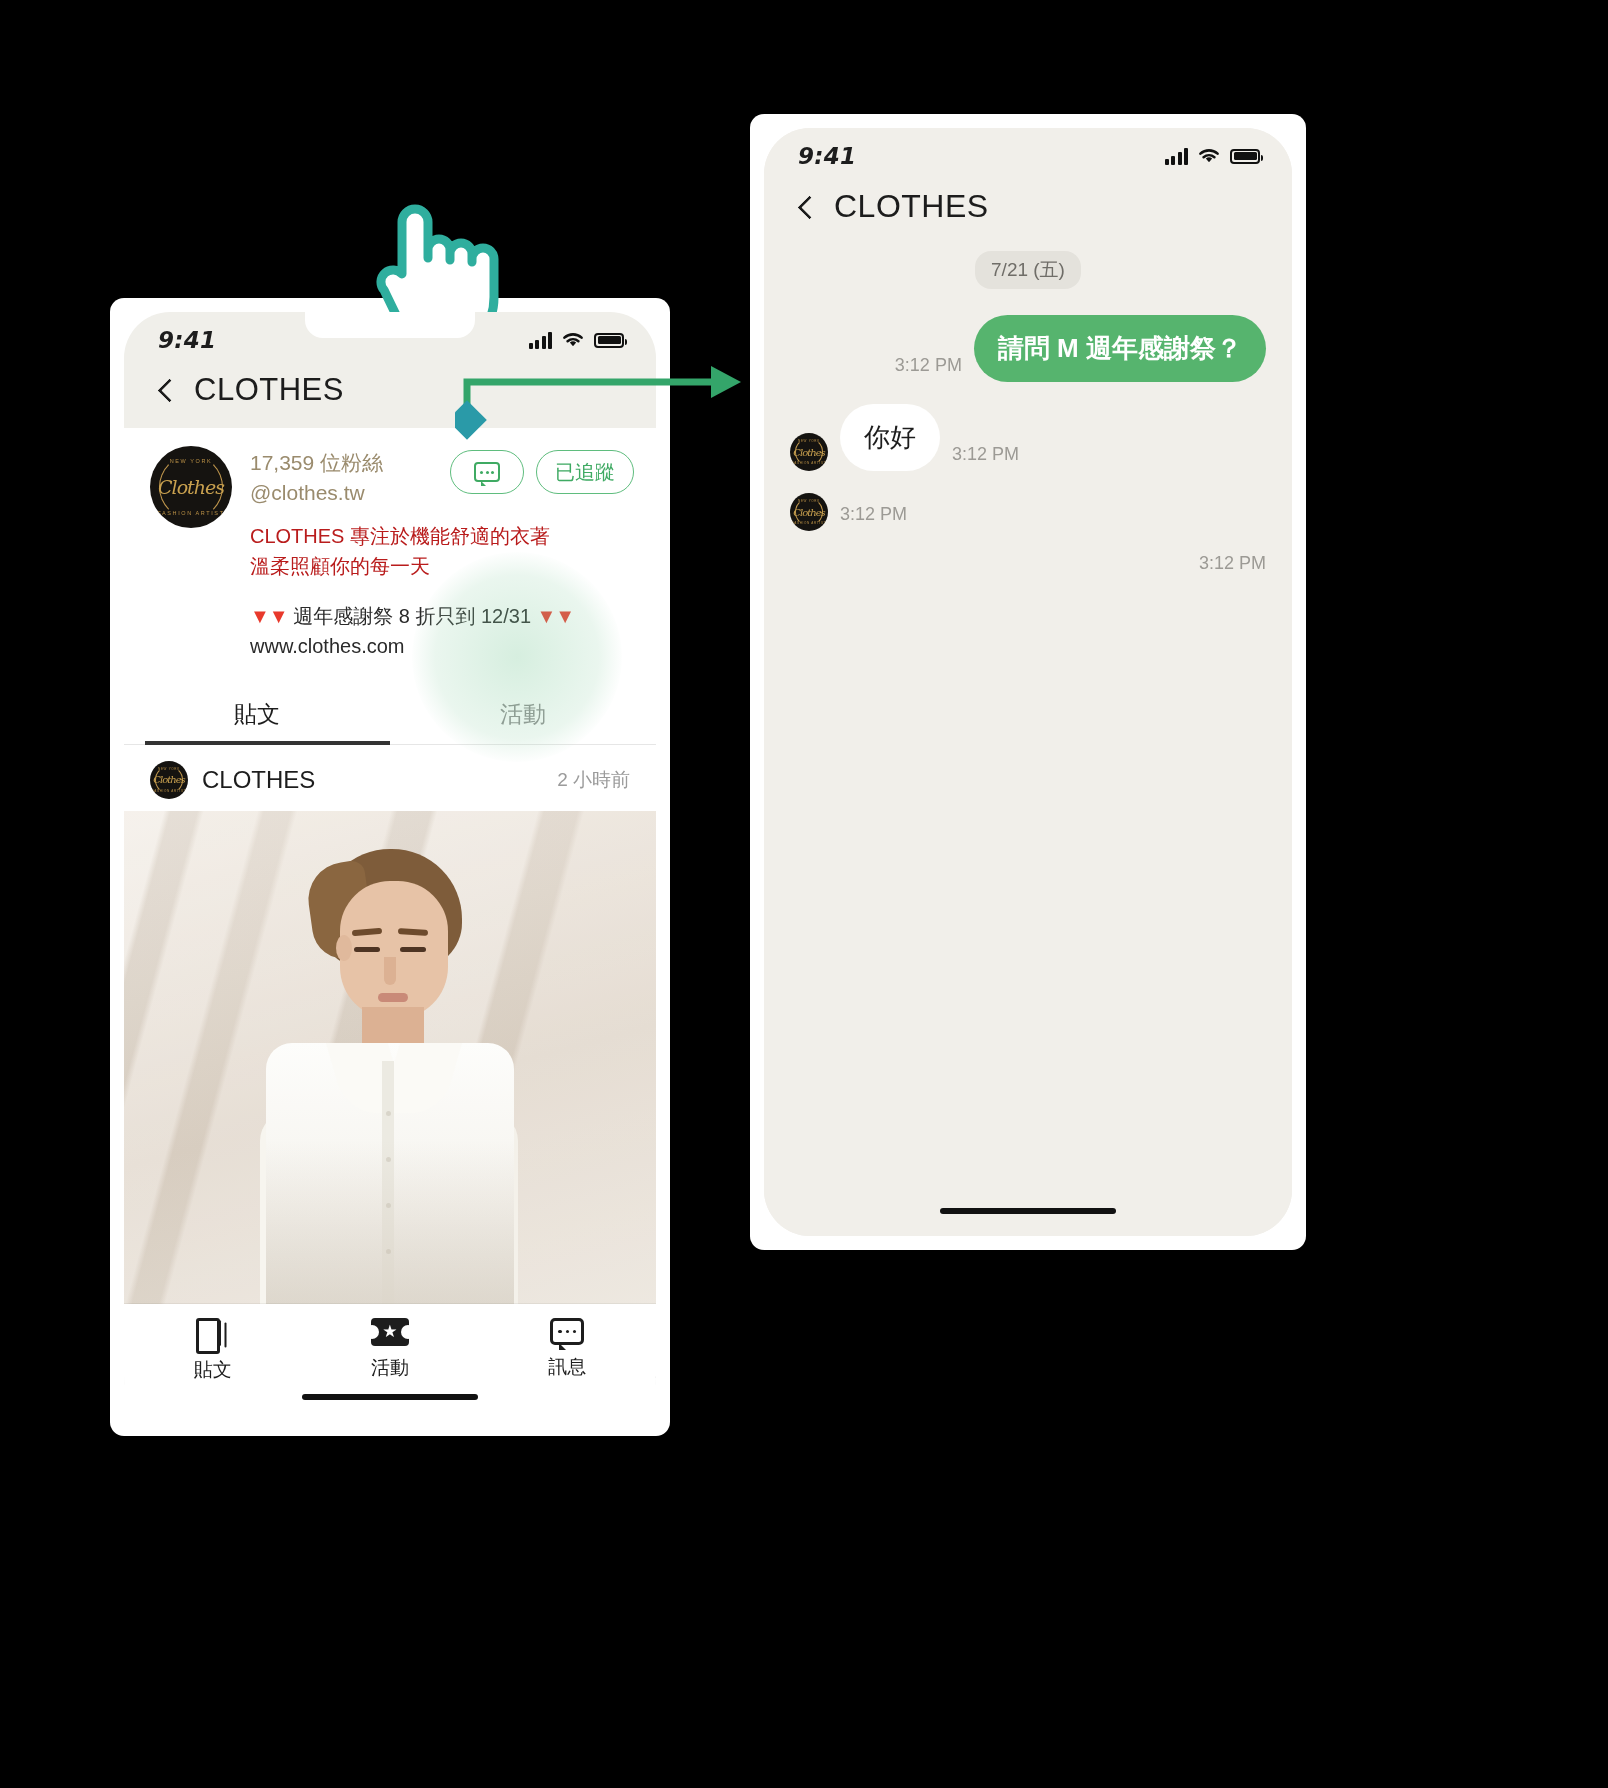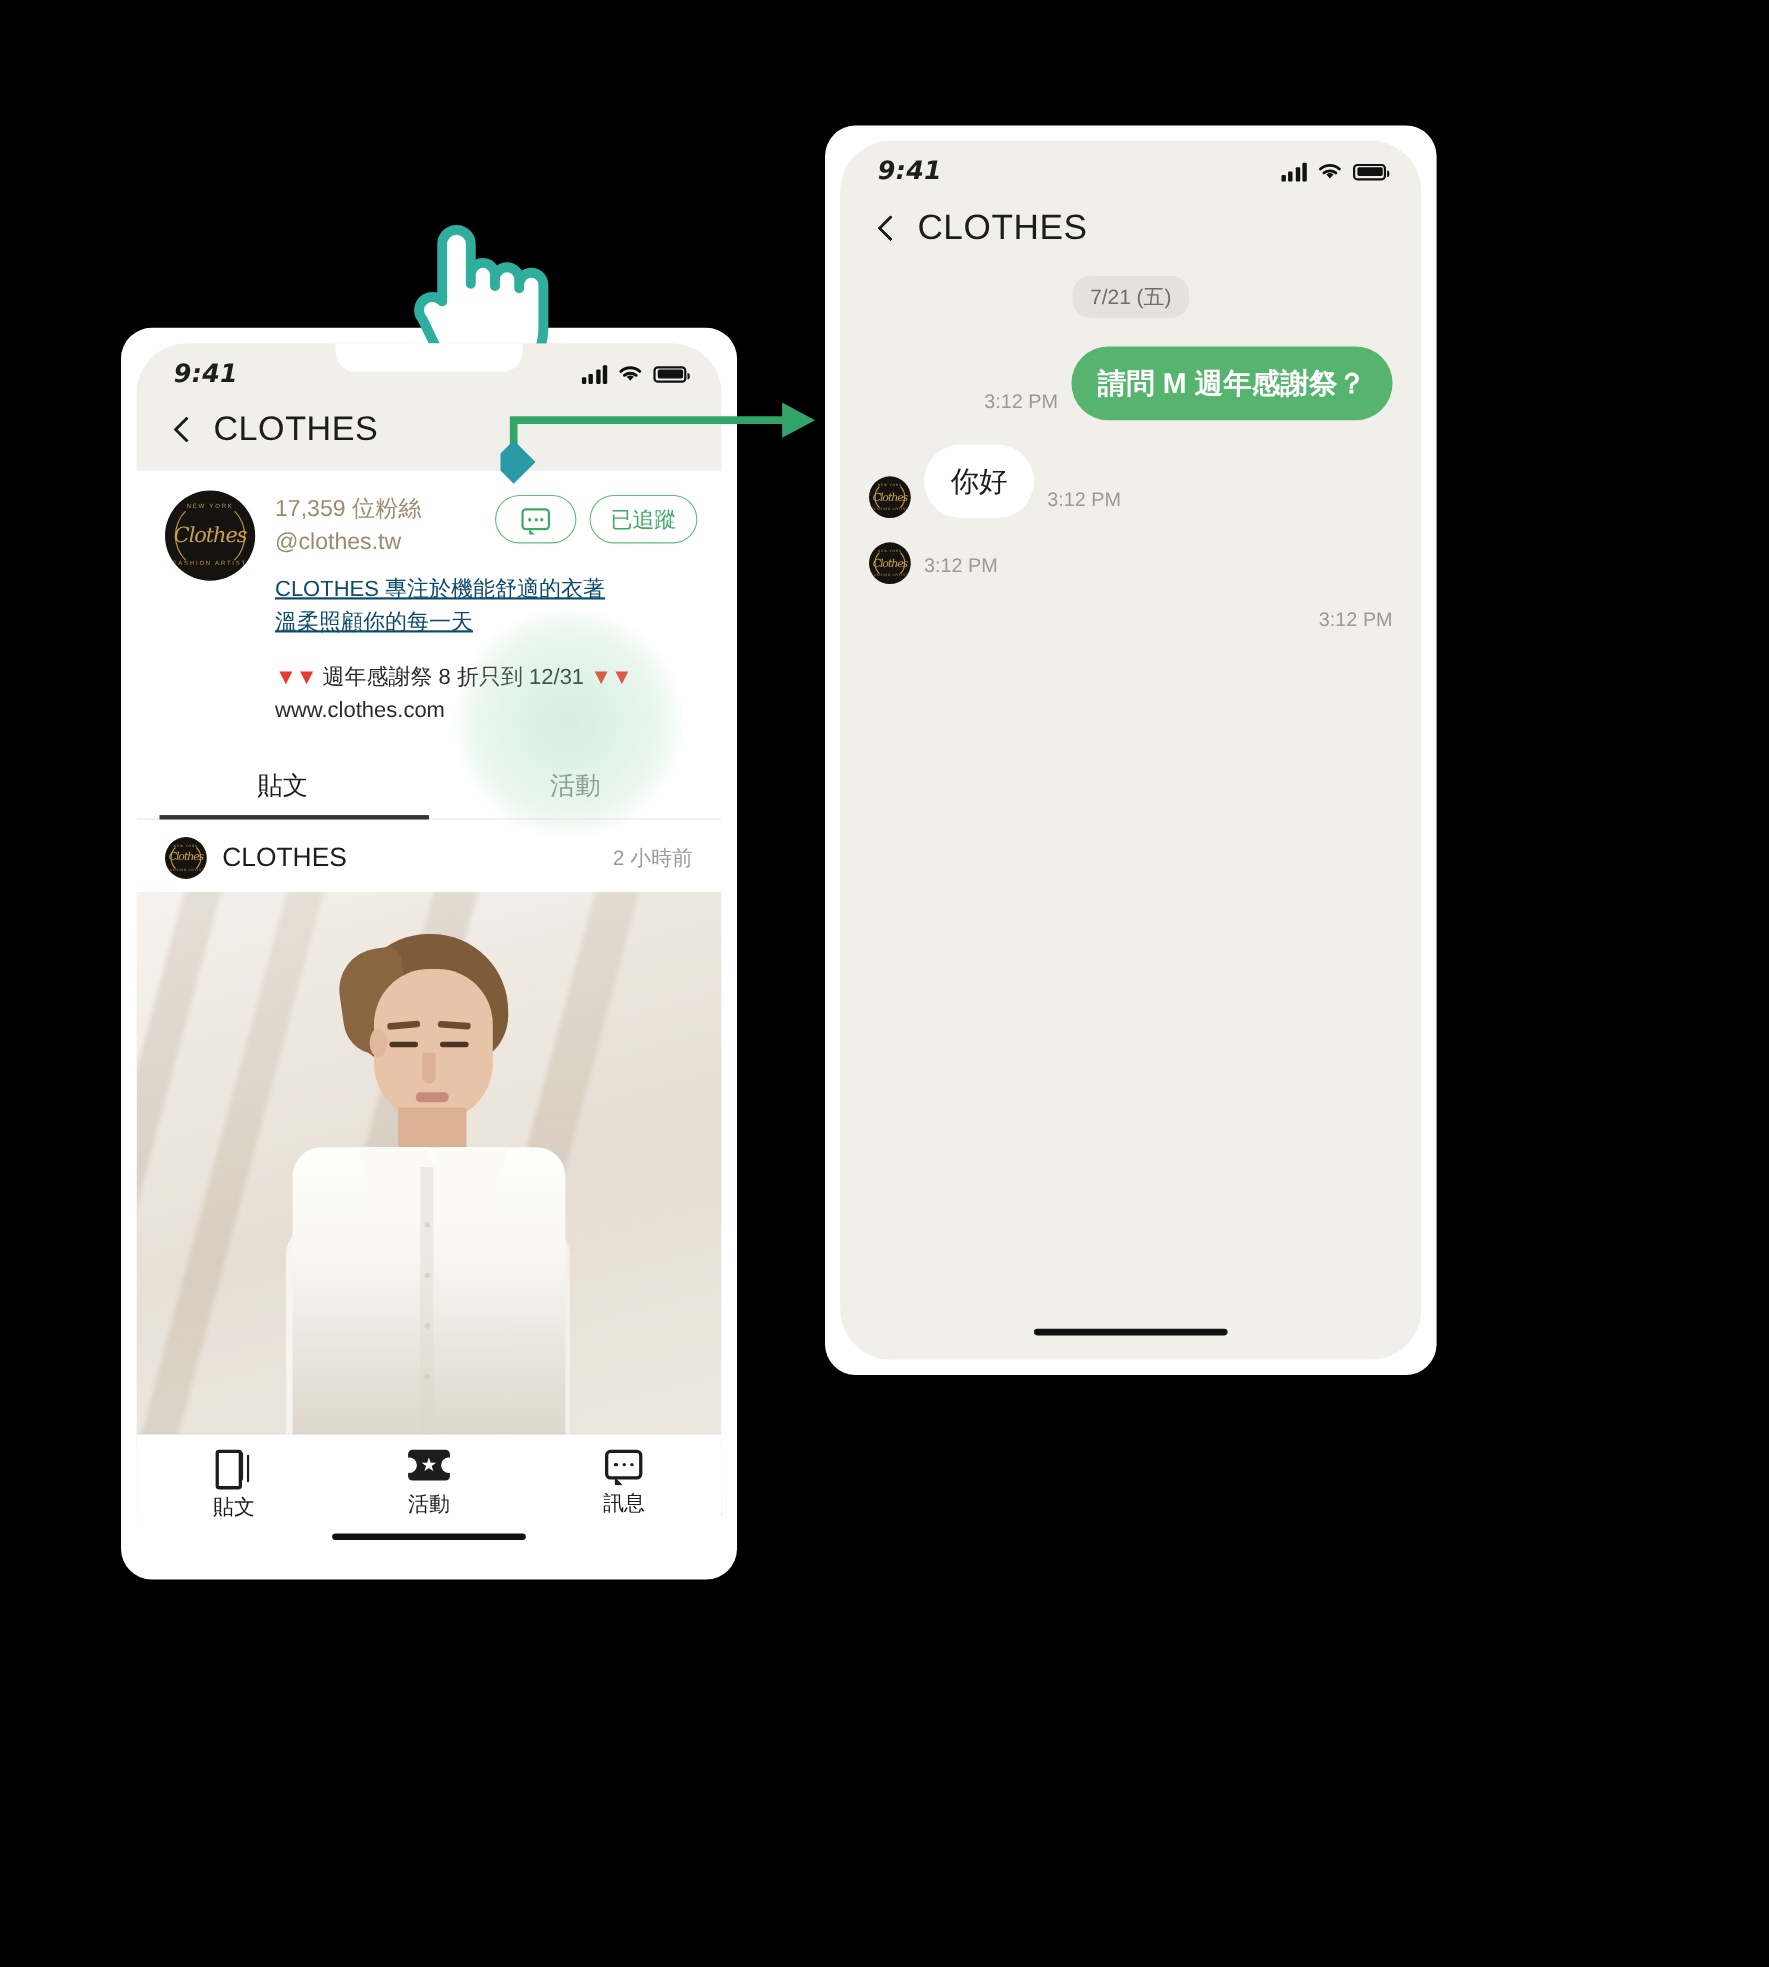--- a/index.html
+++ b/index.html
@@ -8,21 +8,21 @@
     background: #000;
     font-family: "Liberation Sans", "DejaVu Sans", sans-serif;
     overflow: hidden;
   }
   .stage { position: relative; width: 1608px; height: 1788px; }
 
   
   .phone {
     position: absolute;
     background: #ffffff;
-    border-radius: 28px;
+    border-radius: 14px;
     box-shadow: 0 0 0 1px rgba(0,0,0,0.04);
     overflow: hidden;
   }
   .phone-inner {
     position: absolute;
     inset: 14px;
     border-radius: 46px;
     overflow: hidden;
     background: #ffffff;
     display: flex;
@@ -124,21 +124,21 @@
     position:absolute; left:0; right:0; text-align:center;
     color:#bb9146; font-size: 5.5px; letter-spacing: 1.6px;
     font-family:"Liberation Sans", sans-serif;
   }
   .avatar-top-txt { top: 12px; }
   .avatar-bot-txt { bottom: 12px; }
 
   .profile-meta { flex: 1 1 auto; min-width: 0; padding-top: 2px; }
   .followers { font-size: 21px; color: #9a8b6d; line-height: 1.45; }
   .handle { font-size: 21px; color: #9a8b6d; line-height: 1.45; }
-  .bio { font-size: 20px; color: #0c4a6e; line-height: 1.5; margin-top: 12px; white-space: pre-line; text-decoration: underline; }
+  .bio { font-size: 20px; color: #b91c1c; line-height: 1.5; margin-top: 12px; white-space: pre-line; }
   .promo { font-size: 20px; color: #2a2a2a; line-height: 1.5; margin-top: 20px; }
   .promo .tri { color: #e8392c; letter-spacing: -1px; }
   .site { font-size: 20px; color: #2a2a2a; line-height: 1.5; }
 
   .act-buttons {
     position: absolute; right: 22px; top: 22px;
     display: flex; gap: 12px; z-index: 12;
   }
   .act-btn {
     border: 1.8px solid #5fbd7e; border-radius: 30px;

